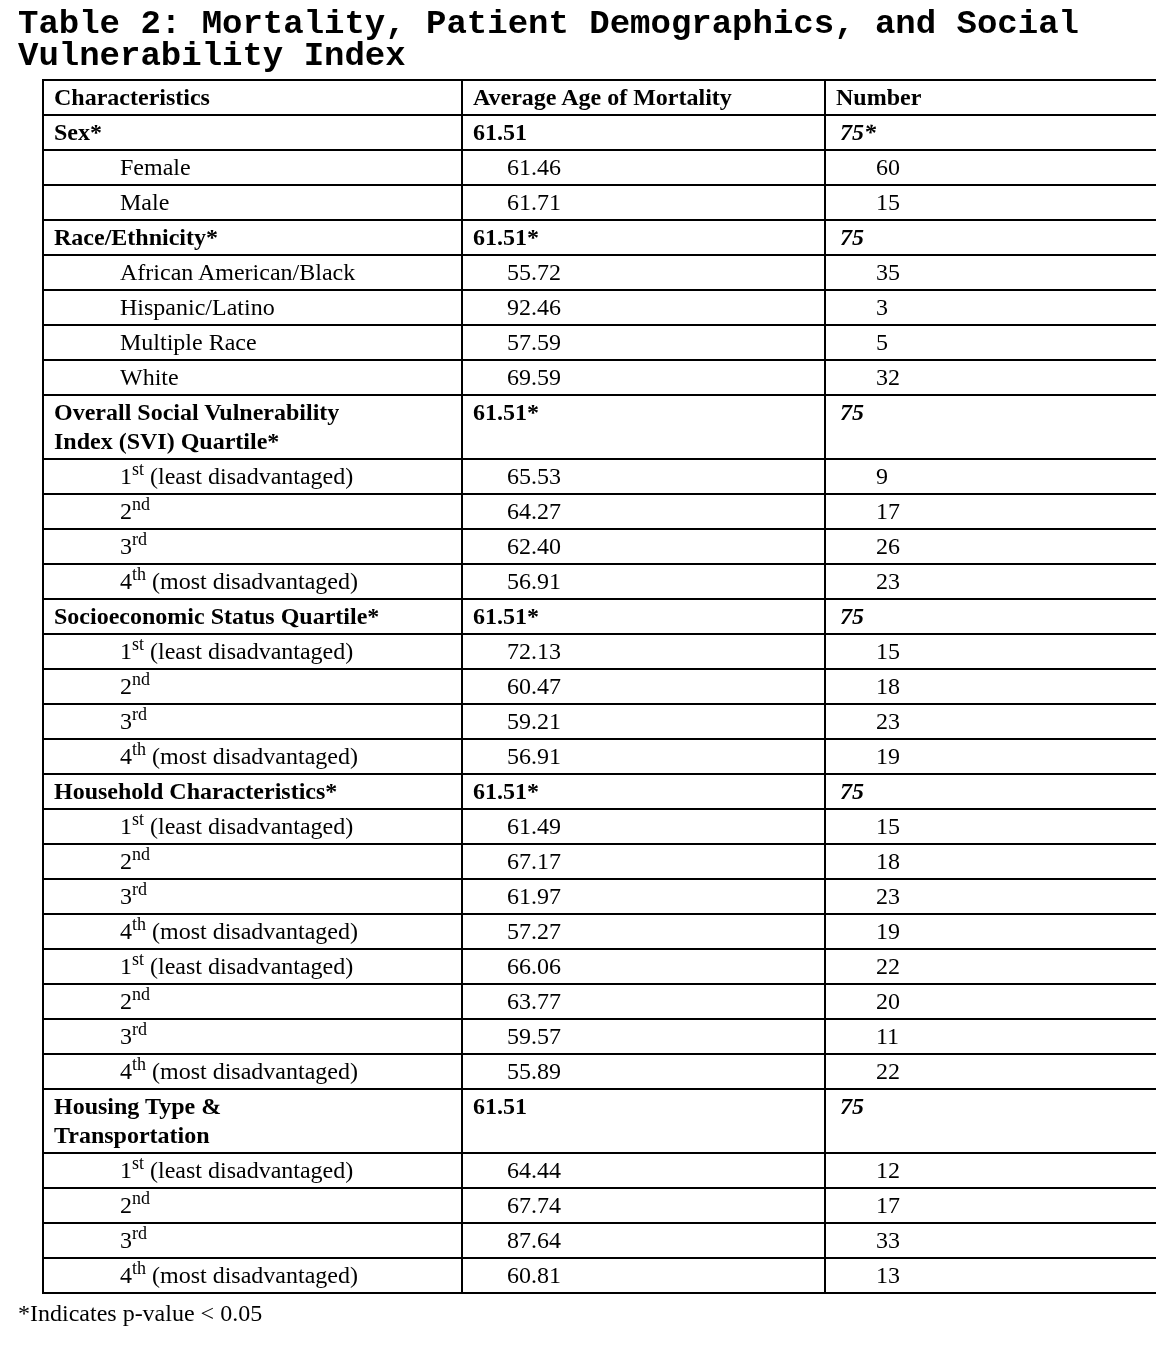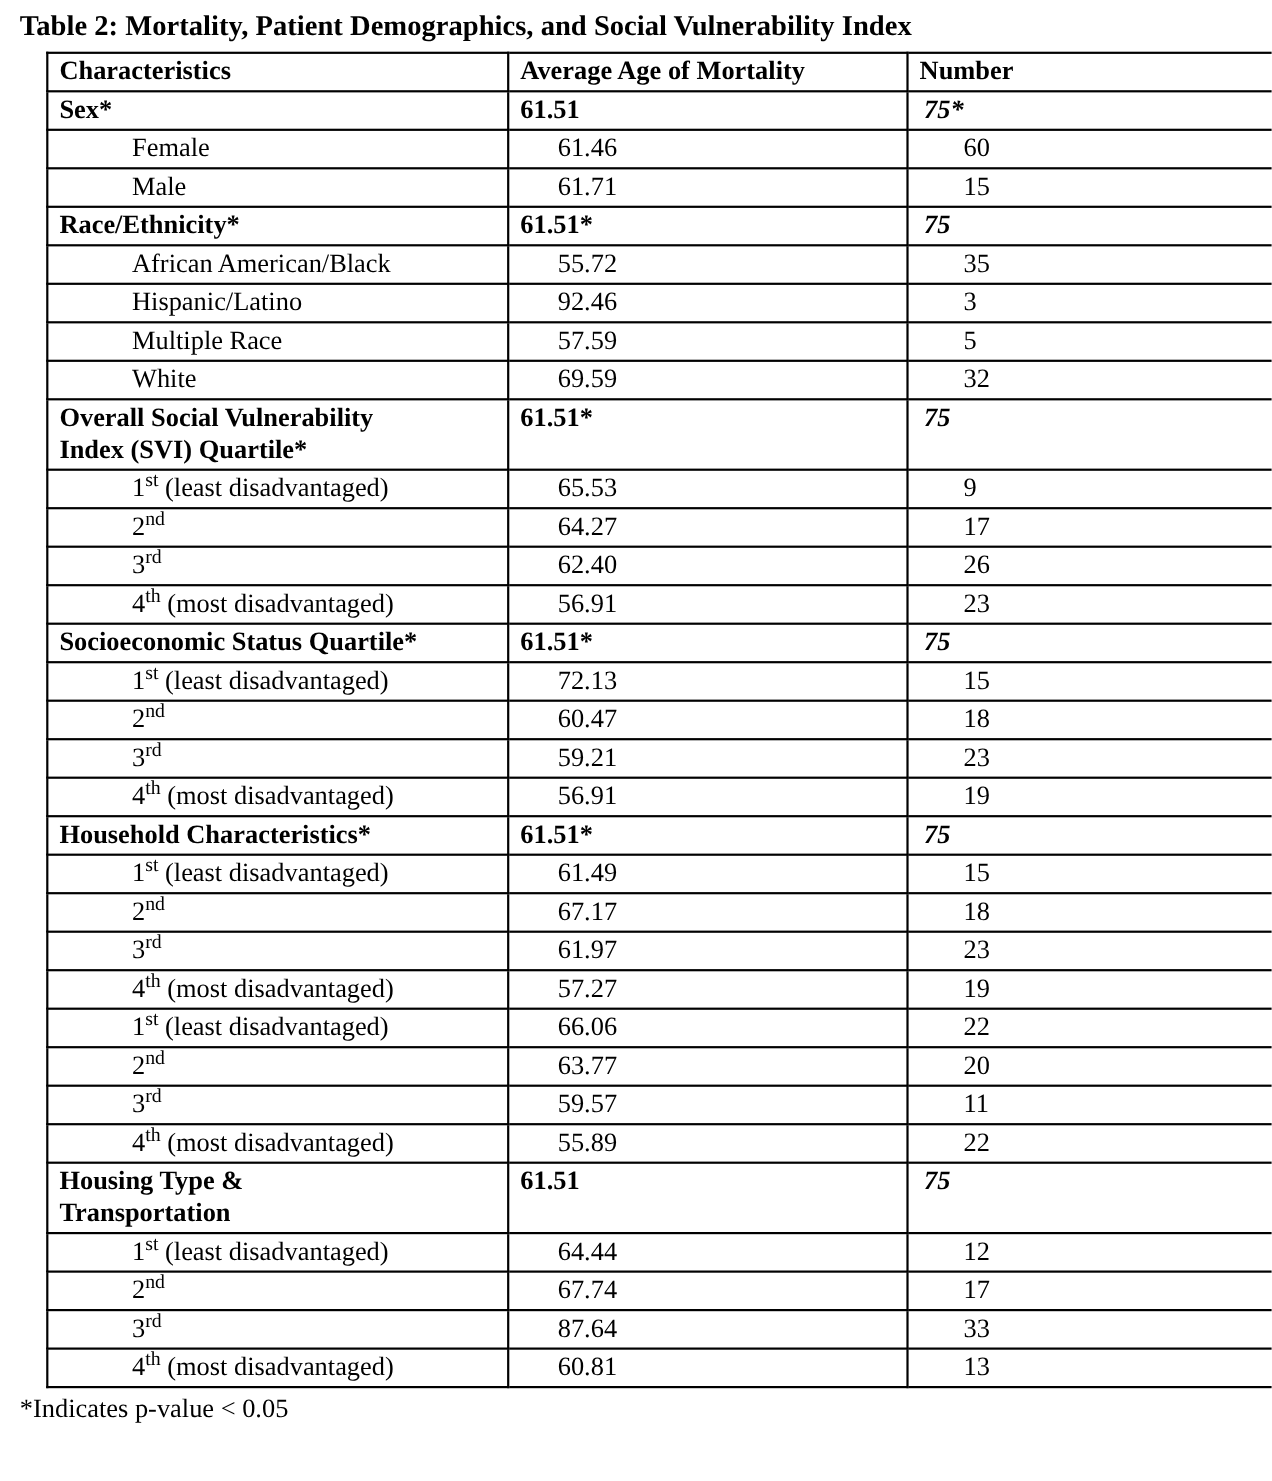--- a/index.html
+++ b/index.html
@@ -3,22 +3,22 @@
 <meta charset="utf-8">
 <style>
   html, body { margin: 0; padding: 0; background: #ffffff; }
   body {
     width: 1156px; min-height: 1346px;
     font-family: "Liberation Serif", serif;
     color: #000000;
   }
   .page { padding: 8px 16px 0 18px; }
   .title {
-    font-size: 26px; font-weight: bold;
-    line-height: 32px; margin: 0 0 7px 0;
+    font-size: 34px; font-weight: bold;
+    line-height: 32px; margin: 0 0 7px 0; font-family: Liberation Mono, monospace;
   }
   table.data-table {
     border-collapse: collapse; table-layout: fixed;
     width: 1122px;
     margin-left: 24px;
   }
   col.c1 { width: 419px; }
   col.c2 { width: 363px; }
   col.c3 { width: 340px; }
   th, td {

